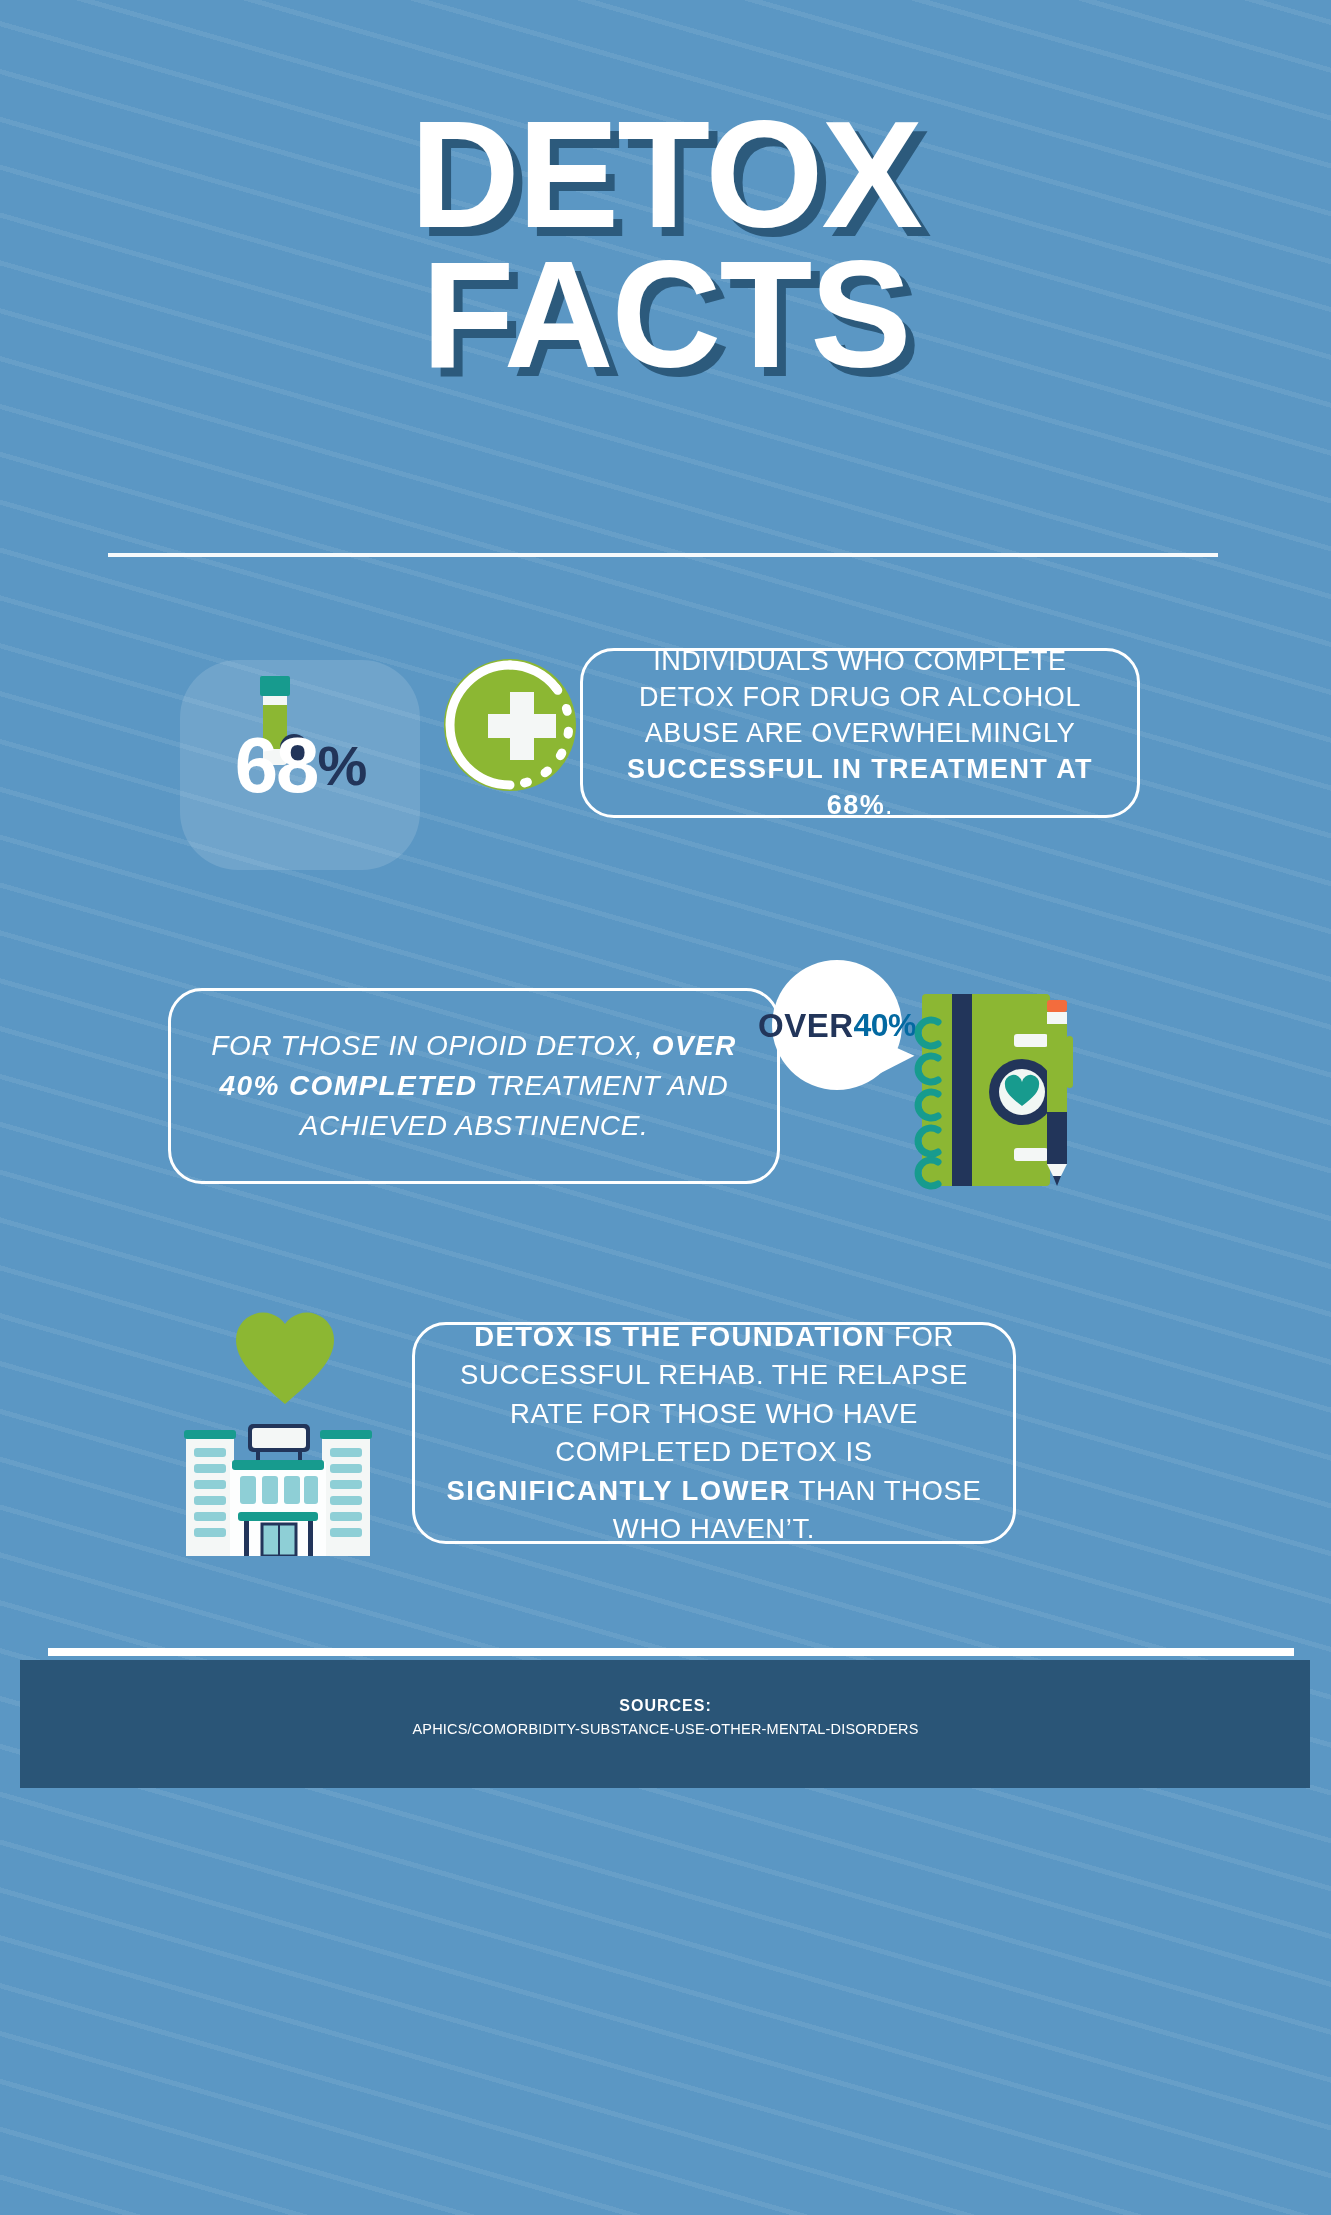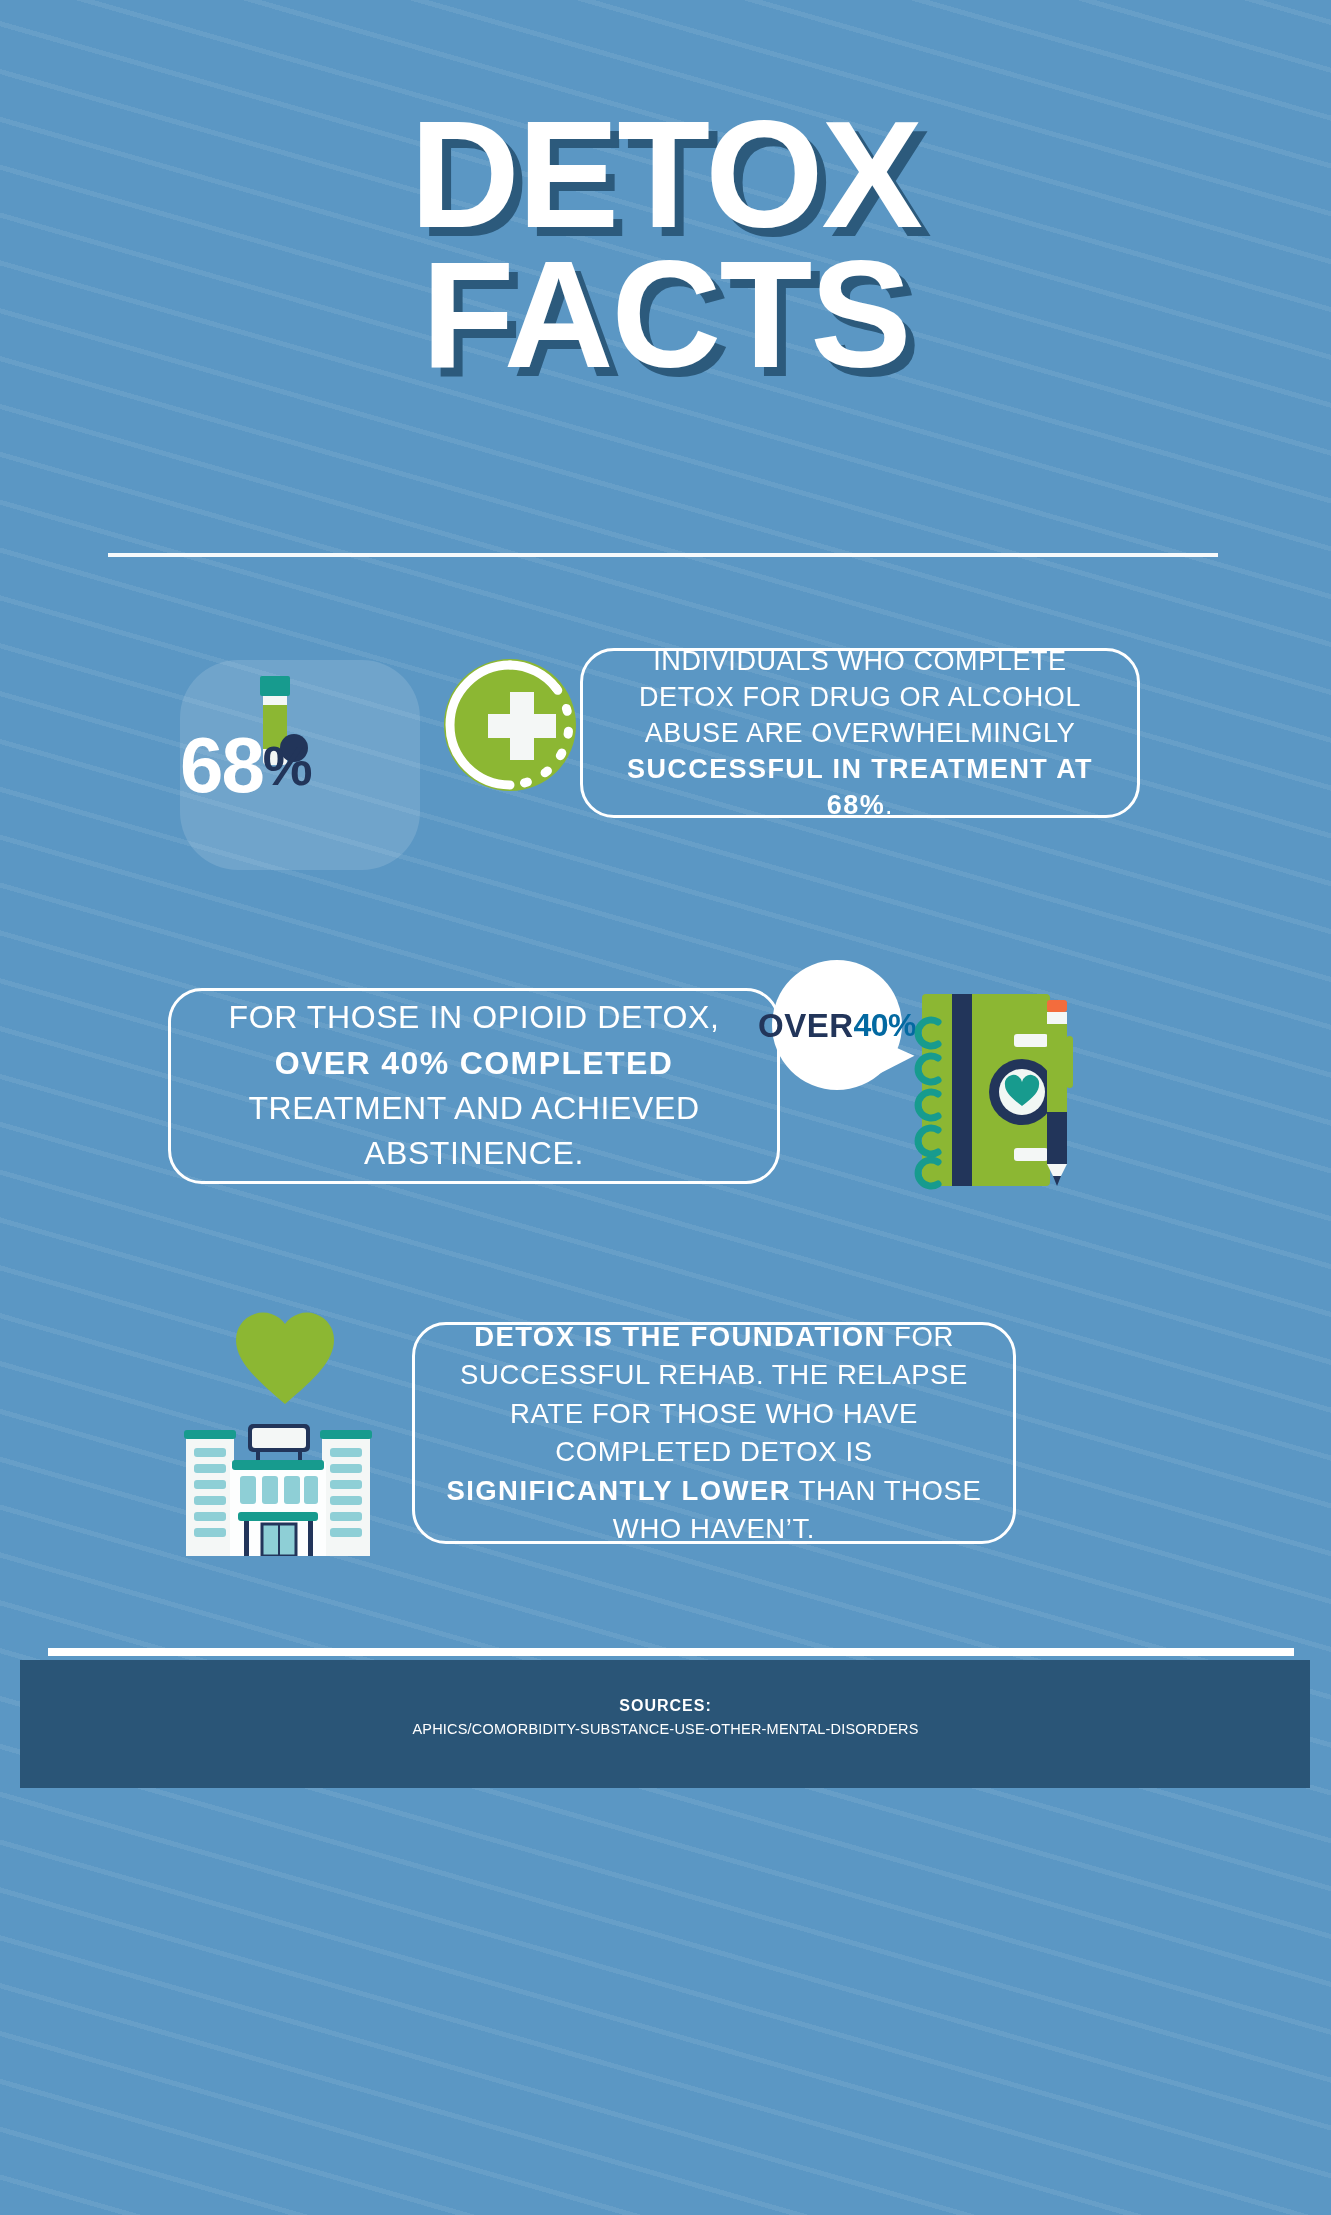--- a/index.html
+++ b/index.html
@@ -74,21 +74,21 @@
   
   .soft-square{
     position:absolute;
     left:180px;top:660px;width:240px;height:210px;
     background:rgba(255,255,255,0.13);
     border-radius:58px;
   }
   .pct-68{
     position:absolute;
     left:180px;top:660px;width:240px;height:210px;
-    display:flex;align-items:center;justify-content:flex-start;
+    display:flex;align-items:center;justify-content:center;
     font-weight:bold;font-size:78px;letter-spacing:-2px;
   }
   .pct-68 .n{color:#ffffff;}
   .pct-68 .s{color:#22355a;font-size:56px;}
 
   
   .vial{position:absolute;left:258px;top:676px;width:34px;height:92px;}
   .vial .cap{position:absolute;left:2px;top:0;width:30px;height:20px;background:#179b8e;border-radius:2px;}
   .vial .neck{position:absolute;left:5px;top:20px;width:24px;height:9px;background:#f4f7f6;}
   .vial .body{position:absolute;left:5px;top:29px;width:24px;height:44px;background:#8cb733;}
@@ -103,21 +103,21 @@
 
   .card-1{
     left:580px;top:648px;width:560px;height:170px;
   }
   .card-1 p{font-size:27px;line-height:1.34;}
 
   
   .card-2{
     left:168px;top:988px;width:612px;height:196px;
   }
-  .card-2 p{font-size:32px;line-height:1.42;}
+  .card-2 p{font-size:28px;line-height:1.42;font-style:italic;}
 
   .bubble-40{
     position:absolute;left:772px;top:960px;width:130px;height:130px;
     background:#ffffff;border-radius:50%;
     display:flex;flex-direction:row;align-items:center;justify-content:center;
     line-height:1;
   }
   .bubble-40 .over{color:#22355a;font-weight:bold;font-size:33px;letter-spacing:.5px;}
   .bubble-40 .forty{color:#0369a1;font-weight:bold;font-size:32px;letter-spacing:-.5px;margin-top:-1px;}
   .bubble-tail{

